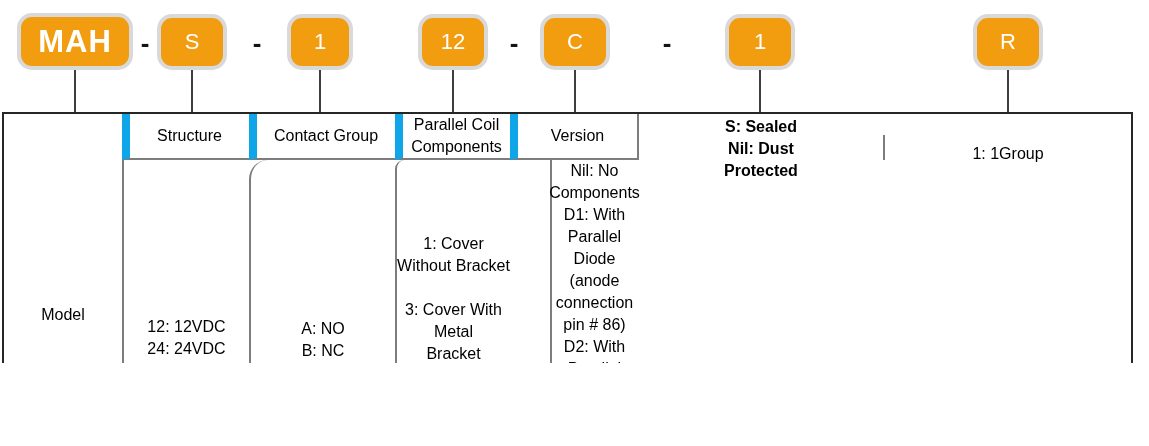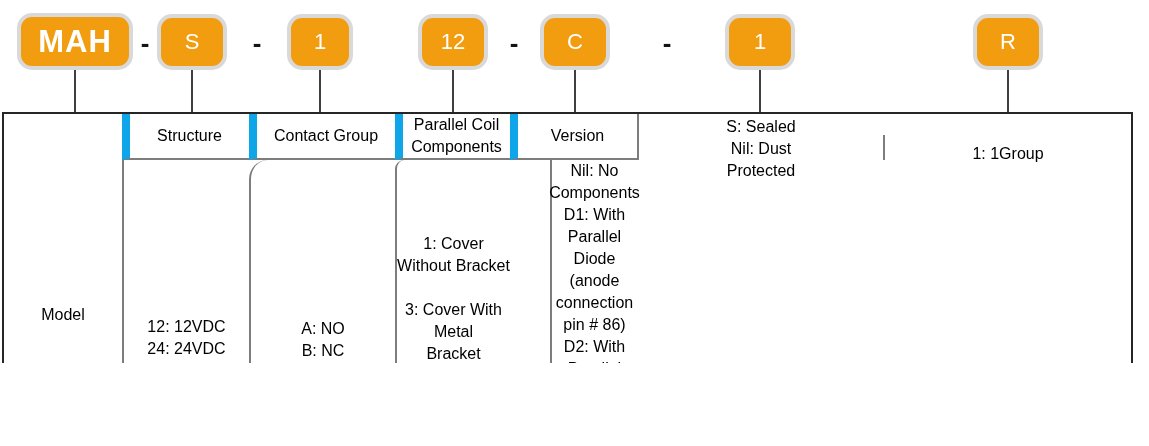--- a/index.html
+++ b/index.html
@@ -47,21 +47,21 @@
   .hcell{
     border-left:8px solid #0ea5e9;border-bottom:2px solid #7d7d7d;
     display:flex;align-items:center;justify-content:center;text-align:center;
     box-sizing:border-box;
   }
   .bcell{
     border-left:2px solid #7d7d7d;box-sizing:border-box;
     display:flex;flex-direction:column;align-items:center;justify-content:center;
     text-align:center;white-space:pre-line;
   }
-  .bc-structure{padding-top:24px;}
+  .bc-structure{padding-top:24px;font-weight:bold;}
   .bc-contact-group{padding-top:12px;margin-top:21px;}
   .bc-coil-voltage{padding-top:0;}
   .bc-contact-form{padding-top:48px;border-radius:19px;}
   .bc-version{padding-top:10px;border-radius:9px;}
   .bc-parallel{justify-content:flex-end;padding-bottom:3px;margin-left:40px;}
 </style>
 </head>
 <body>
 
 <div id="stage">

